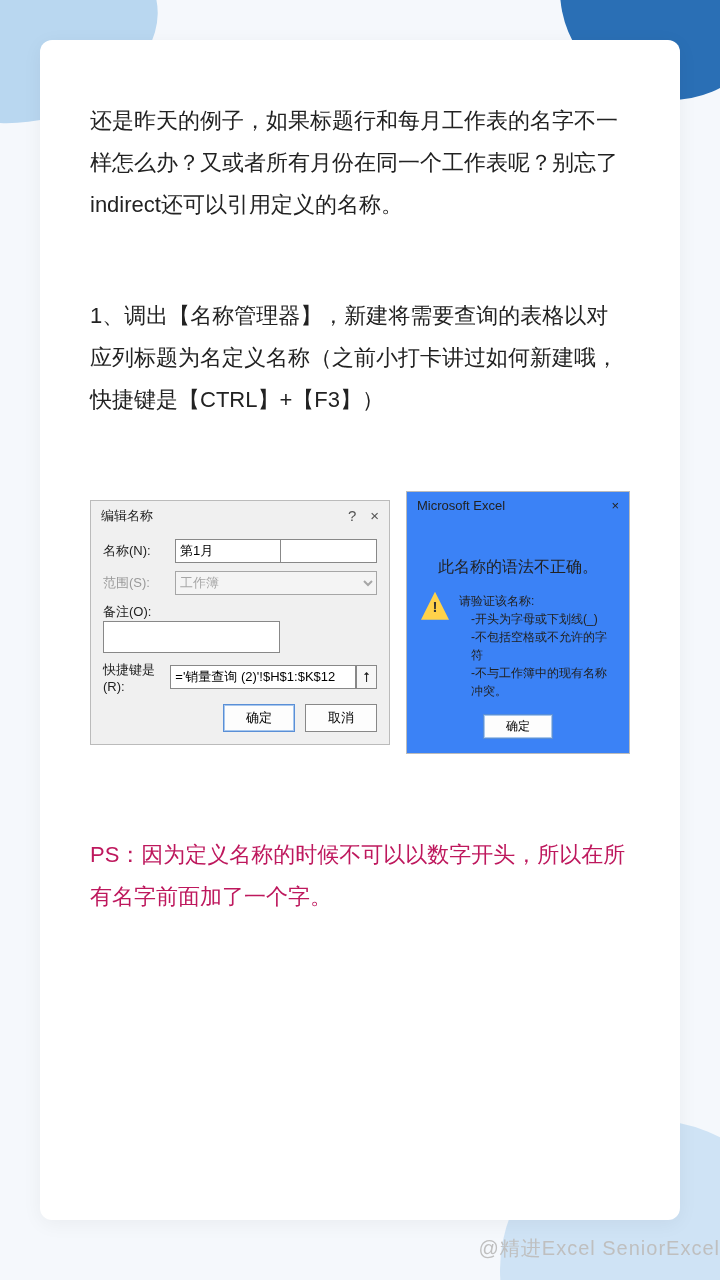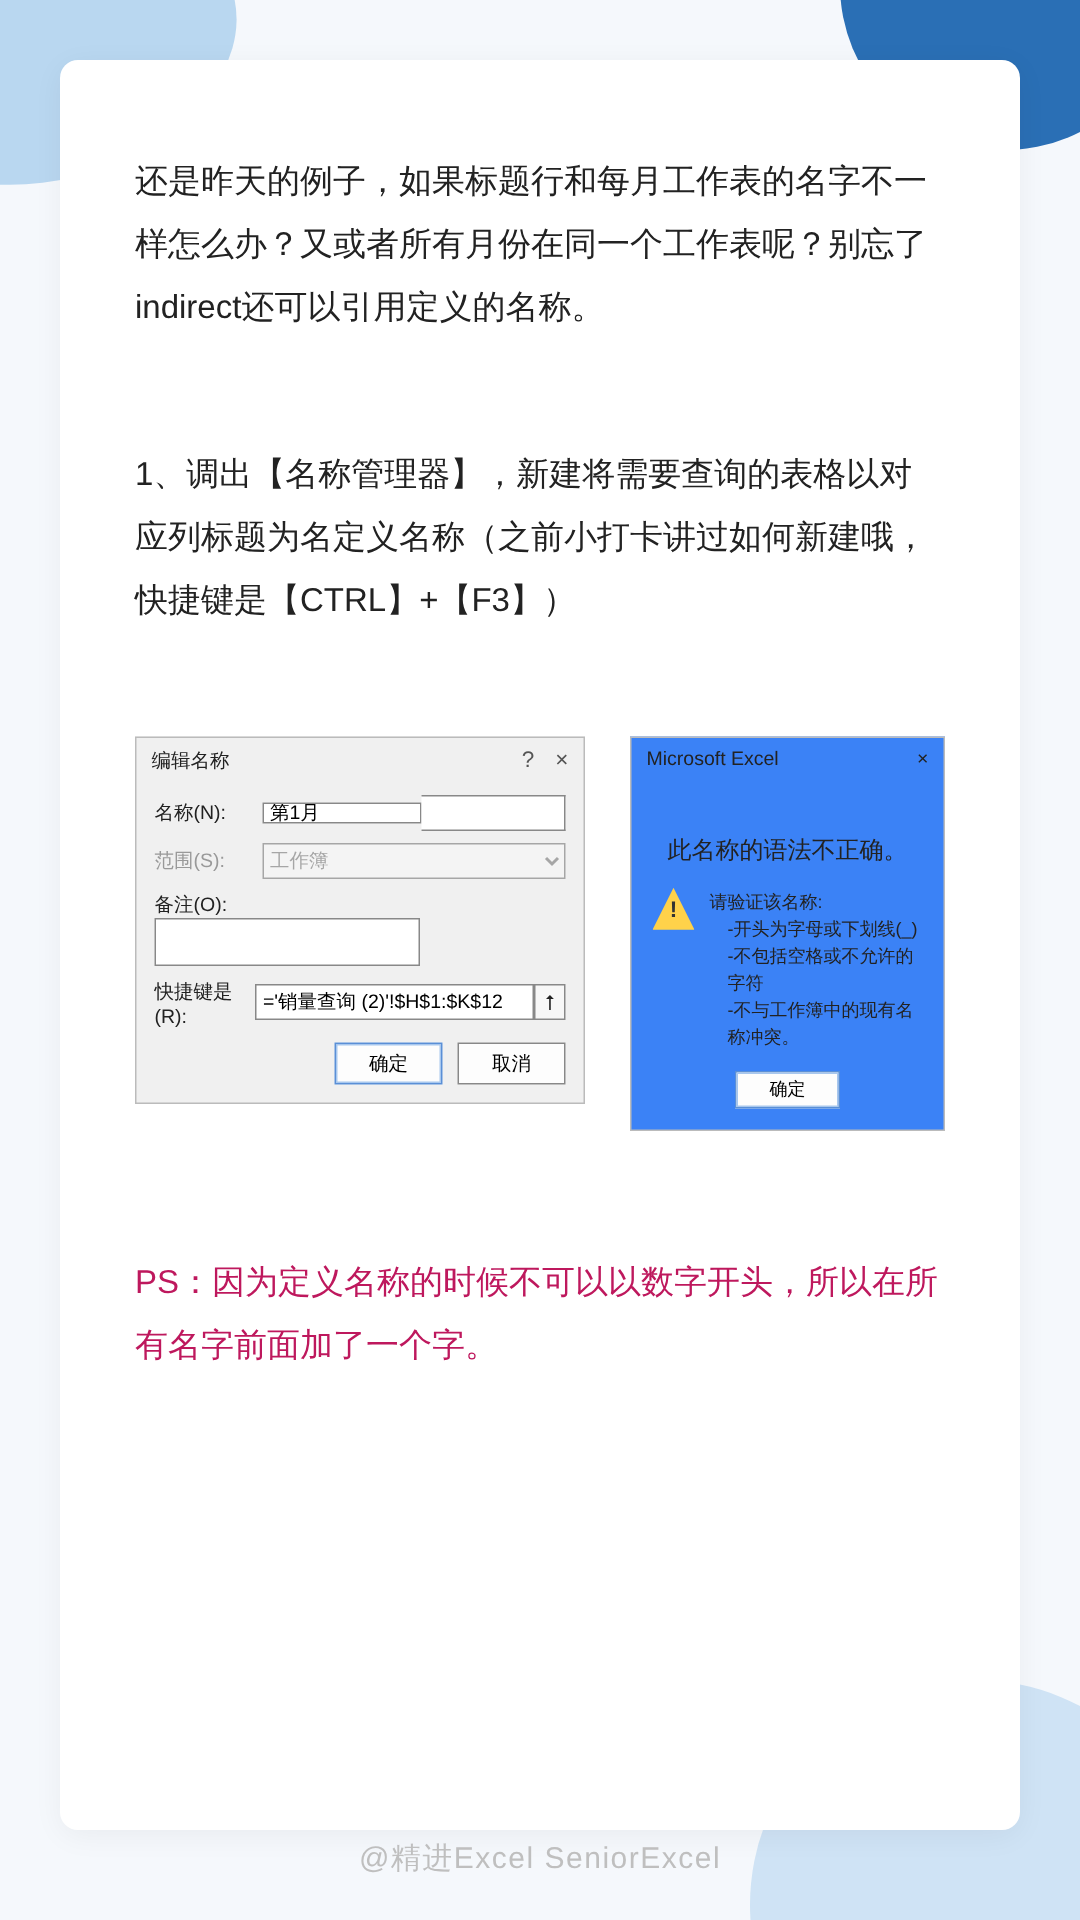--- a/index.html
+++ b/index.html
@@ -49,22 +49,22 @@
     margin-bottom: 70px;
   }
   .para-step {
     font-size: 22px;
     line-height: 1.9;
     color: #222;
     margin-bottom: 70px;
   }
   .dialogs {
     display: flex;
-    gap: 30px;
-    align-items: flex-start;
+    gap: 16px;
+    align-items: center;
     margin-bottom: 80px;
   }
   
   .dlg-edit {
     width: 300px;
     border: 1px solid #bbb;
     background: #f0f0f0;
     font-size: 13px;
     color: #222;
   }
@@ -79,21 +79,21 @@
   .dlg-edit .body { padding: 8px 12px 12px 12px; }
   .dlg-edit .row {
     display: flex;
     align-items: center;
     margin-bottom: 8px;
   }
   .dlg-edit .lbl { width: 72px; font-size: 13px; }
   .dlg-edit .lbl.disabled { color:#999; }
   .dlg-edit input[type=text] {
     flex: 1;
-    height: 14px;
+    height: 24px;
     border: 1px solid #888;
     background: #fff;
     font-size: 13px;
     padding: 2px 4px;
     font-family: inherit;
   }
   .dlg-edit .name-input {
     border: 2px solid #d03030;
     width: 60px;
     flex: 0 0 60px;
@@ -157,22 +157,22 @@
   .dlg-err .btnrow { display:flex; justify-content:center; margin-top:14px; }
   .dlg-err .wbtn { padding:3px 22px; border:1px solid #5a8fd6; background:#fdfdfd; font-size:12px; box-shadow: inset 0 0 0 1px #a7c7ee;}
 
   .ps-note {
     font-size: 22px;
     line-height: 1.9;
     color: #be185d;
   }
   .footer-credit {
     position:absolute;
-    bottom:28px; left:0; right:0;
-    text-align:center;
+    bottom:18px; left:0; right:0;
+    text-align:right;
     font-size:20px;
     color:#bfbfbf;
     letter-spacing:1px;
   }
   .bg-blob-br {
     position:absolute;
     bottom:-140px; right:-80px;
     width:300px; height:300px;
     background:#cfe3f5;
     border-radius:50%;

